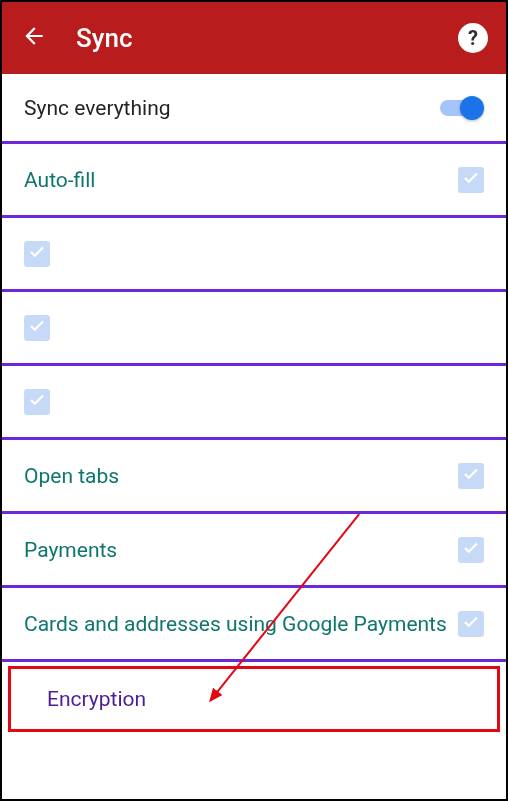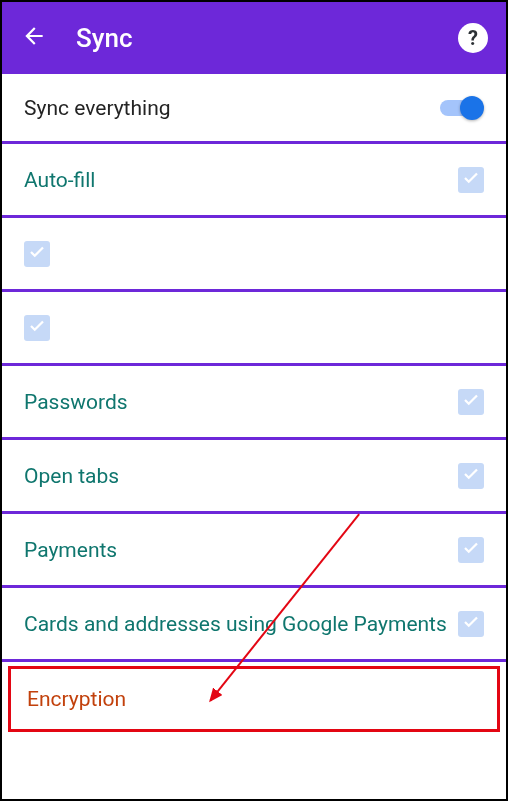--- a/index.html
+++ b/index.html
@@ -1,20 +1,20 @@
 <!DOCTYPE html>
 <html><head>
 <meta charset="utf-8">
 <style>
   * { box-sizing: border-box; margin: 0; padding: 0; }
   html, body { width: 508px; height: 801px; font-family: Roboto, "Helvetica Neue", Arial, sans-serif; background: #fff; }
   .frame { width: 508px; height: 801px; border: 2px solid #000; position: relative; overflow: hidden; background: #fff; }
   .header {
     height: 72px;
-    background: #6d28d9;
+    background: #b91c1c;
     color: #fff;
     display: flex;
     align-items: center;
     padding: 0 18px;
   }
   .header .back { width: 28px; height: 28px; display: flex; align-items: center; justify-content: center; margin-right: 28px; cursor: pointer; }
   .header .back svg { width: 26px; height: 26px; fill: #fff; }
   .header .title { font-size: 26px; font-weight: 500; flex: 1; }
   .header .help { width: 30px; height: 30px; border-radius: 50%; background: #fff; color: #2b3034; display: flex; align-items: center; justify-content: center; font-size: 20px; font-weight: 700; cursor: pointer; }
   .content { padding: 0; }
@@ -39,21 +39,21 @@
   .chk {
     width: 26px; height: 26px; border-radius: 3px; background: #c6d9f7; display: flex; align-items: center; justify-content: center;
   }
   .chk svg { width: 18px; height: 18px; stroke: #fff; stroke-width: 3; fill: none; }
   .row.encryption {
     border: 3px solid #e30613;
     margin: 4px 6px 6px 6px;
     padding: 18px 16px;
     min-height: 66px;
   }
-  .row.encryption .label { color: #c2410c; }
+  .row.encryption .label { color: #4c1d95; margin-left: 20px; }
   .arrow-overlay {
     position: absolute;
     pointer-events: none;
     left: 0; top: 0; width: 100%; height: 100%;
   }
 </style>
 </head>
 <body>
 
 <div class="frame">
@@ -100,21 +100,20 @@
 
     <div class="row disabled">
       <div class="chk">
         <span><svg viewBox="0 0 24 24">
               <polyline points="4 12 9 17 20 6"></polyline>
             </svg></span>
       </div>
     </div>
 
     <div class="row disabled">
-      <div class="label">Passwords</div>
       <div class="chk">
         <span><svg viewBox="0 0 24 24">
               <polyline points="4 12 9 17 20 6"></polyline>
             </svg></span>
       </div>
     </div>
 
     <div class="row disabled">
       <div class="label">Open tabs</div>
       <div class="chk">

